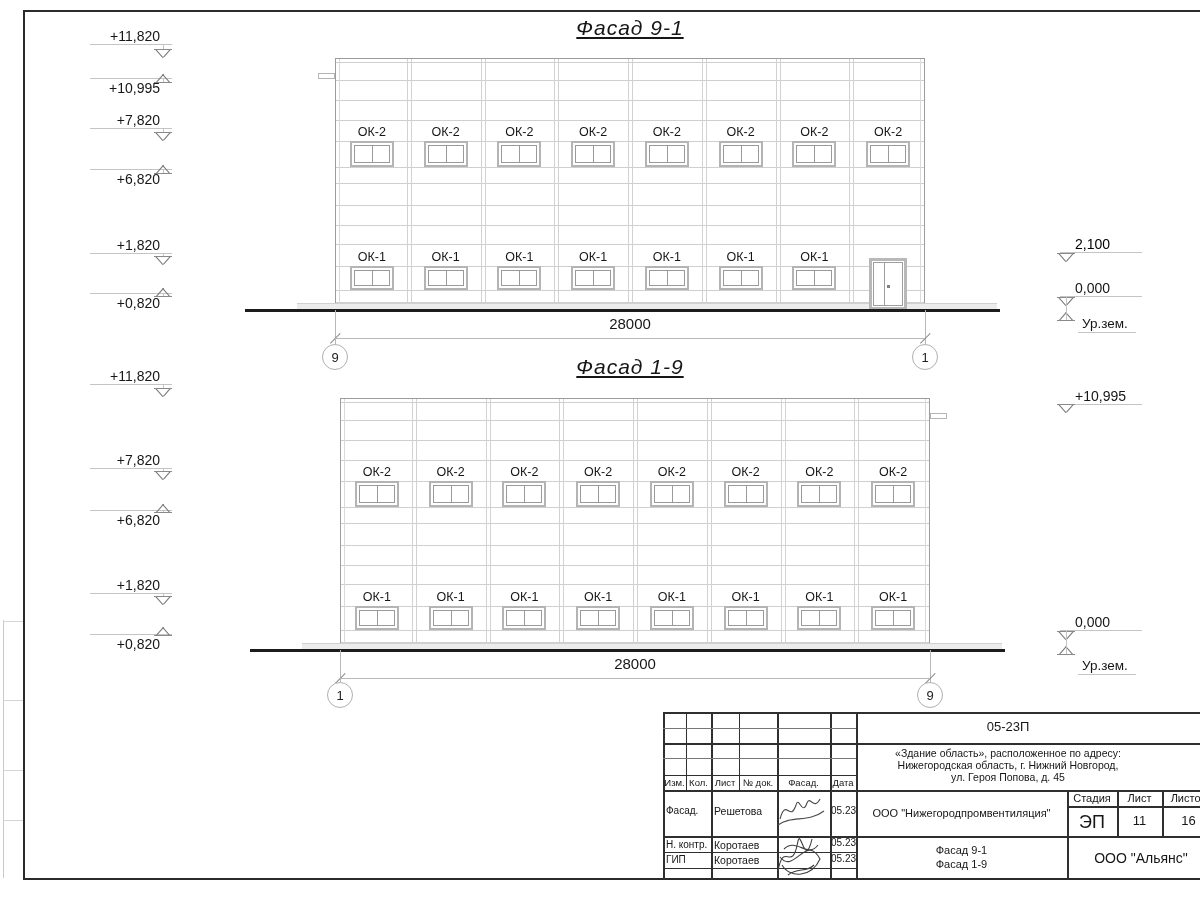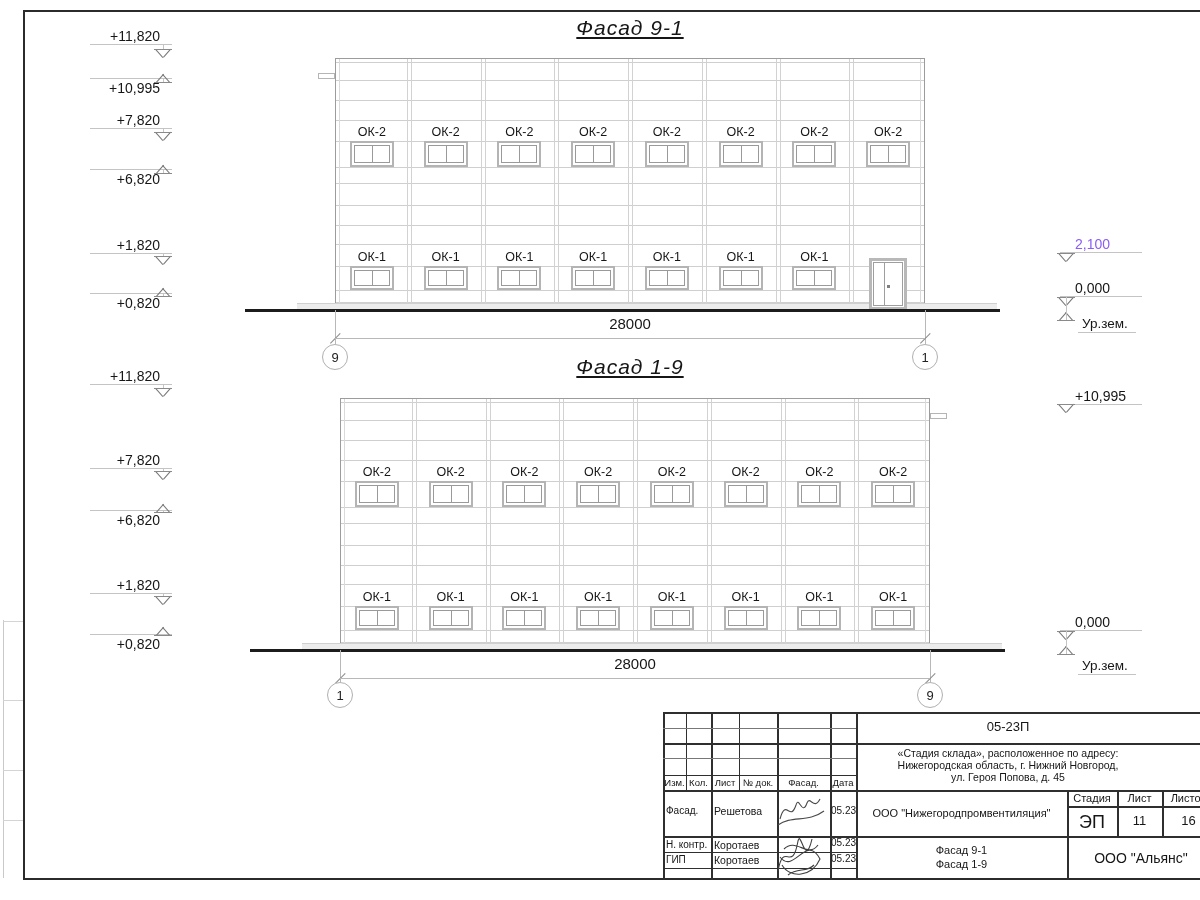--- a/index.html
+++ b/index.html
@@ -193,21 +193,21 @@
         <div style="position: absolute; left: 156px; top: 256px; width: 10.6301px; height: 1px; background: rgb(119, 119, 119); transform: rotate(48.8141deg); transform-origin: 0px 0px;"></div>
         <div style="position: absolute; left: 163px; top: 264px; width: 10.6301px; height: 1px; background: rgb(119, 119, 119); transform: rotate(-48.8141deg); transform-origin: 0px 0px;"></div>
         <div style="position: absolute; left: 154px; top: 256px; width: 18px; height: 1px; background: rgb(138, 138, 138);"></div>
         <div style="position: absolute; left: 163px; top: 253px; width: 1px; height: 3px; background: rgb(196, 196, 196);"></div>
         <div style="position: absolute; left: 88px; top: 295px; width: 72px; color: rgb(22, 22, 22); font-size: 14px; text-align: right;">+0,820</div>
         <div style="position: absolute; left: 90px; top: 293px; width: 82px; height: 1px; background: rgb(196, 196, 196);"></div>
         <div style="position: absolute; left: 156px; top: 296px; width: 10.6301px; height: 1px; background: rgb(119, 119, 119); transform: rotate(-48.8141deg); transform-origin: 0px 0px;"></div>
         <div style="position: absolute; left: 163px; top: 288px; width: 10.6301px; height: 1px; background: rgb(119, 119, 119); transform: rotate(48.8141deg); transform-origin: 0px 0px;"></div>
         <div style="position: absolute; left: 154px; top: 296px; width: 18px; height: 1px; background: rgb(138, 138, 138);"></div>
         <div style="position: absolute; left: 163px; top: 293px; width: 1px; height: 3px; background: rgb(196, 196, 196);"></div>
-        <div style="position: absolute; left: 1075px; top: 236px; width: 70px; color: #8b5cf6; font-size: 14px; text-align: left;">2,100</div>
+        <div style="position: absolute; left: 1075px; top: 236px; width: 70px; color: #000000; font-size: 14px; text-align: left;">2,100</div>
         <div style="position: absolute; left: 1060px; top: 252px; width: 82px; height: 1px; background: rgb(196, 196, 196);"></div>
         <div style="position: absolute; left: 1059px; top: 253px; width: 10.6301px; height: 1px; background: rgb(119, 119, 119); transform: rotate(48.8141deg); transform-origin: 0px 0px;"></div>
         <div style="position: absolute; left: 1066px; top: 261px; width: 10.6301px; height: 1px; background: rgb(119, 119, 119); transform: rotate(-48.8141deg); transform-origin: 0px 0px;"></div>
         <div style="position: absolute; left: 1057px; top: 253px; width: 18px; height: 1px; background: rgb(138, 138, 138);"></div>
         <div style="position: absolute; left: 1075px; top: 280px; width: 70px; color: rgb(22, 22, 22); font-size: 14px; text-align: left;">0,000</div>
         <div style="position: absolute; left: 1060px; top: 296px; width: 82px; height: 1px; background: rgb(196, 196, 196);"></div>
         <div style="position: absolute; left: 1059px; top: 297px; width: 10.6301px; height: 1px; background: rgb(119, 119, 119); transform: rotate(48.8141deg); transform-origin: 0px 0px;"></div>
         <div style="position: absolute; left: 1066px; top: 305px; width: 10.6301px; height: 1px; background: rgb(119, 119, 119); transform: rotate(-48.8141deg); transform-origin: 0px 0px;"></div>
         <div style="position: absolute; left: 1057px; top: 297px; width: 18px; height: 1px; background: rgb(138, 138, 138);"></div>
         <div style="position: absolute; left: 1059px; top: 320px; width: 10.6301px; height: 1px; background: rgb(119, 119, 119); transform: rotate(-48.8141deg); transform-origin: 0px 0px;"></div>
@@ -447,21 +447,21 @@
   <div class="t" style="left:831px;top:853px;width:23px;text-align:center;font-size:10px;">05.23</div>
 
   <svg class="abs" style="left:774px;top:789px;" width="54" height="44" viewBox="0 0 54 44">
     <path d="M6 30 C 12 8, 16 34, 22 16 C 25 6, 28 28, 33 14 C 36 6, 40 22, 46 10 M 4 36 C 18 26, 34 34, 50 22" stroke="#4a4a4a" stroke-width="1.1" fill="none"></path>
   </svg>
   <svg class="abs" style="left:770px;top:829px;" width="56" height="50" viewBox="0 0 56 50">
     <path d="M8 42 C 14 10, 22 46, 28 12 C 31 0, 35 40, 42 10 M 10 28 C 24 46, 36 4, 50 30 C 42 48, 20 50, 12 36 M 14 20 C 26 8, 38 30, 48 16 M 18 46 C 28 38, 36 44, 44 36" stroke="#3f3f3f" stroke-width="1.1" fill="none"></path>
   </svg>
 
   <div class="t" style="left:856px;top:719px;width:304px;text-align:center;font-size:13px;">05-23П</div>
-  <div class="t" style="left:856px;top:747px;width:304px;text-align:center;font-size:10.5px;">«Стадия склада», расположенное по адресу:</div>
+  <div class="t" style="left:856px;top:747px;width:304px;text-align:center;font-size:10.5px;">«Здание область», расположенное по адресу:</div>
   <div class="t" style="left:856px;top:759px;width:304px;text-align:center;font-size:10.5px;">Нижегородская область, г. Нижний Новгород,</div>
   <div class="t" style="left:856px;top:771px;width:304px;text-align:center;font-size:10.5px;">ул. Героя Попова, д. 45</div>
   <div class="abs" style="left:856px;top:790px;width:211px;height:46px;display:flex;align-items:center;justify-content:center;">
     <span style="font-size:11px;white-space:nowrap;">ООО "Нижегородпромвентиляция"</span>
   </div>
   <div class="t" style="left:1067px;top:792px;width:50px;text-align:center;font-size:11px;">Стадия</div>
   <div class="t" style="left:1117px;top:792px;width:45px;text-align:center;font-size:11px;">Лист</div>
   <div class="t" style="left:1162px;top:792px;width:53px;text-align:center;font-size:11px;">Листов</div>
   <div class="t" style="left:1067px;top:812px;width:50px;text-align:center;font-size:18px;">ЭП</div>
   <div class="t" style="left:1117px;top:813px;width:45px;text-align:center;font-size:13px;">11</div>

